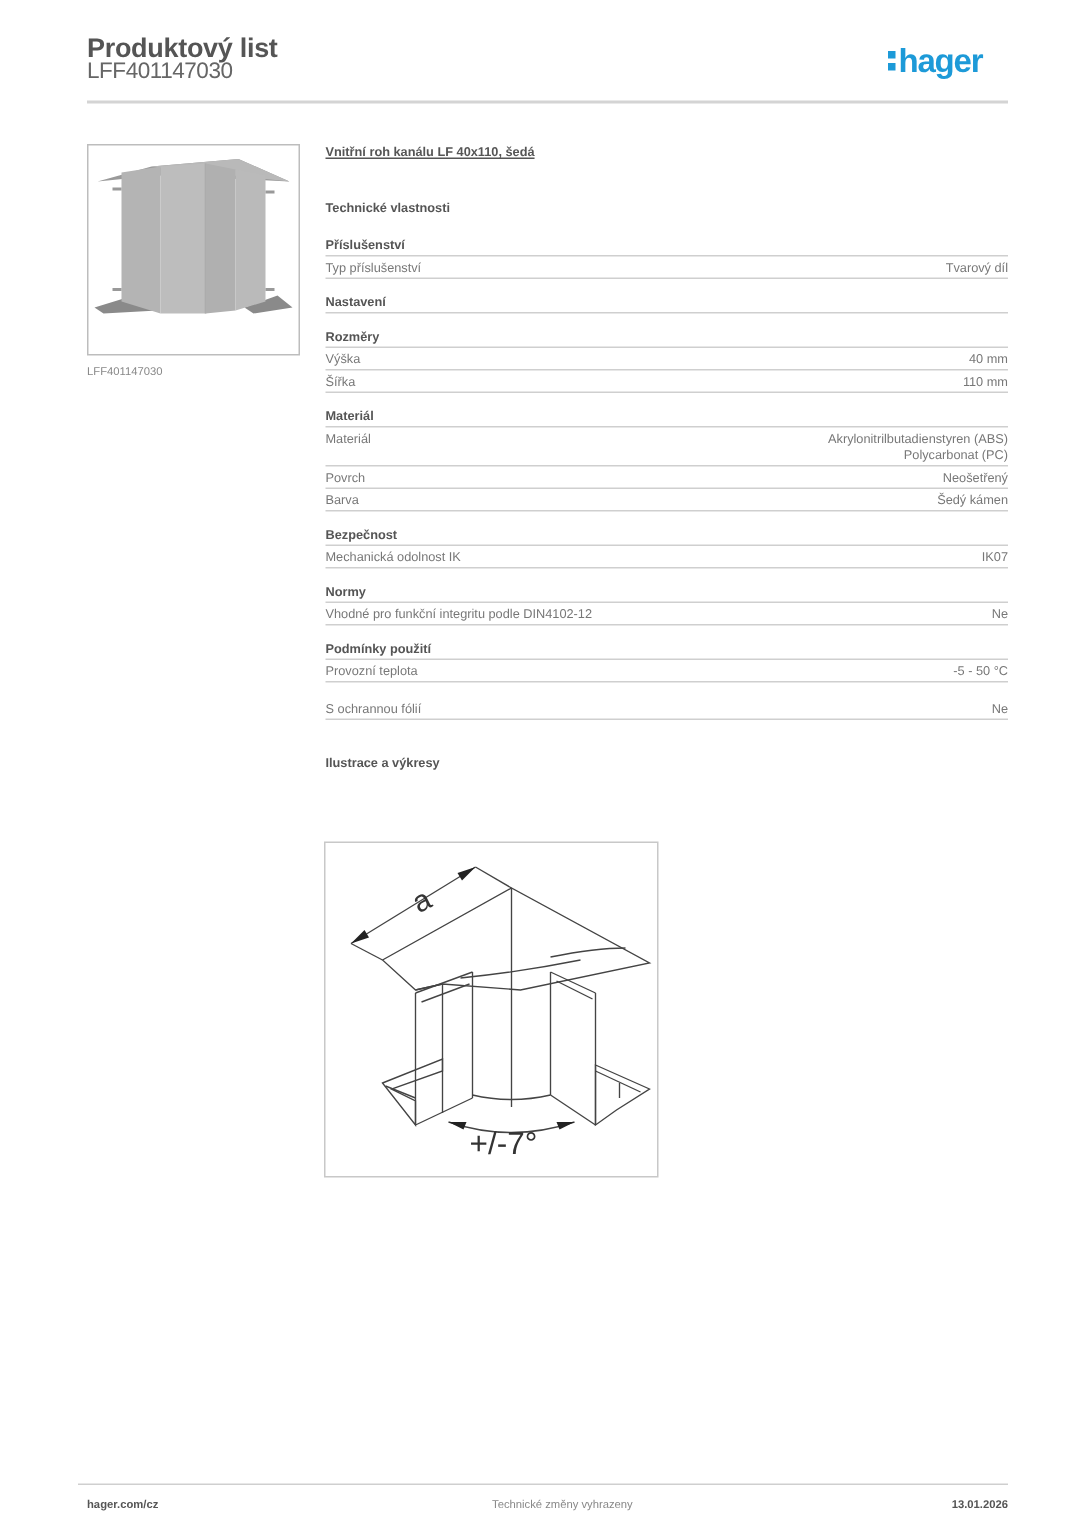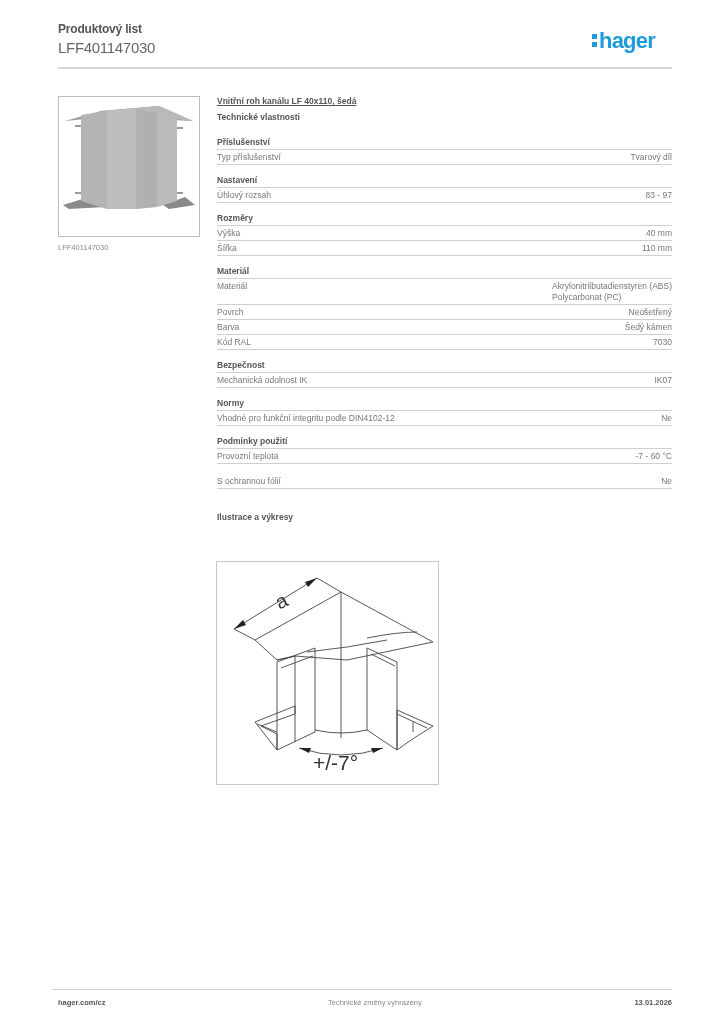--- a/index.html
+++ b/index.html
@@ -2,21 +2,21 @@
 <html><head>
 <meta charset="utf-8">
 <style>
   html, body { margin: 0; padding: 0; background: #ffffff; }
   body {
     width: 724px; height: 1024px; position: relative; overflow: hidden;
     font-family: "Liberation Sans", sans-serif; color: #555;
   }
   .header-title {
     position: absolute; left: 58px; top: 22px;
-    font-size: 12px; font-weight: bold; color: #555; letter-spacing: -0.2px;
+    font-size: 18px; font-weight: bold; color: #555; letter-spacing: -0.2px;
   }
   .header-code {
     position: absolute; left: 58px; top: 39px;
     font-size: 15px; color: #666; letter-spacing: -0.3px;
   }
   .logo {
     position: absolute; left: 592px; top: 28px;
     font-size: 22px; font-weight: bold; color: #1d9ad8; letter-spacing: -0.8px;
   }
   .logo .dots { display: inline-block; width: 6px; height: 16px; position: relative; vertical-align: baseline; margin-right: 1px; }
@@ -31,32 +31,32 @@
     position: absolute; left: 58px; top: 96px; width: 142px; height: 141px;
     border: 1px solid #bdbdbd; background: #fff; box-sizing: border-box;
   }
   .thumb svg { position: absolute; left: 0; top: 0; }
   .thumb-caption {
     position: absolute; left: 58px; top: 243px; font-size: 7.5px; color: #888;
   }
 
   .content { position: absolute; left: 217px; top: 96px; width: 455px; }
   .product-name { font-size: 8.5px; font-weight: bold; color: #555; height: 16px; text-decoration: underline; }
-  .tech-title { font-size: 8.5px; font-weight: bold; color: #555; height: 15px; }
+  .tech-title { font-size: 8.5px; font-weight: bold; color: #555; margin-top: 21px; height: 15px; }
   .group { margin-top: 10px; }
   .group-title {
     font-size: 8.5px; font-weight: bold; color: #555;
     border-bottom: 1px solid #cfcfcf; padding-bottom: 1px; line-height: 11px;
   }
   .row {
     display: flex; justify-content: space-between; align-items: flex-start;
     font-size: 8.5px; color: #777; border-bottom: 1px solid #cfcfcf;
     line-height: 11px; padding: 2px 0 1px 0;
   }
-  .row .val { }
+  .row .val { text-align: right; }
   .drawings-title { font-size: 8.5px; font-weight: bold; color: #555; margin-top: 23px; }
 
   .drawing {
     position: absolute; left: 216px; top: 561px; width: 223px; height: 224px;
     border: 1px solid #c8c8c8; box-sizing: border-box; background: #fff;
   }
   .drawing svg { position: absolute; left: 0; top: 0; }
   .drawing .label-a {
     position: absolute; left: 59px; top: 28px; font-size: 20px; color: #333;
     transform: rotate(-27deg);
@@ -110,24 +110,20 @@
   <div class="group">
     <div class="group-title">Příslušenství</div>
     <div class="row">
       <span>Typ příslušenství</span>
       <span class="val">Tvarový díl</span>
     </div>
   </div>
 
   <div class="group">
     <div class="group-title">Nastavení</div>
-    <div class="row">
-      <span>Úhlový rozsah</span>
-      <span class="val">83 - 97</span>
-    </div>
   </div>
 
   <div class="group">
     <div class="group-title">Rozměry</div>
     <div class="row">
       <span>Výška</span>
       <span class="val">40 mm</span>
     </div>
     <div class="row">
       <span>Šířka</span>
@@ -145,24 +141,20 @@
       </span>
     </div>
     <div class="row">
       <span>Povrch</span>
       <span class="val">Neošetřený</span>
     </div>
     <div class="row">
       <span>Barva</span>
       <span class="val">Šedý kámen</span>
     </div>
-    <div class="row">
-      <span>Kód RAL</span>
-      <span class="val">7030</span>
-    </div>
   </div>
 
   <div class="group">
     <div class="group-title">Bezpečnost</div>
     <div class="row">
       <span>Mechanická odolnost IK</span>
       <span class="val">IK07</span>
     </div>
   </div>
 
@@ -171,21 +163,21 @@
     <div class="row">
       <span>Vhodné pro funkční integritu podle DIN4102-12</span>
       <span class="val">Ne</span>
     </div>
   </div>
 
   <div class="group">
     <div class="group-title">Podmínky použití</div>
     <div class="row">
       <span>Provozní teplota</span>
-      <span class="val">-7 - 60 °C</span>
+      <span class="val">-5 - 50 °C</span>
     </div>
   </div>
 
   <div class="group">
     <div class="row">
       <span>S ochrannou fólií</span>
       <span class="val">Ne</span>
     </div>
   </div>
 

